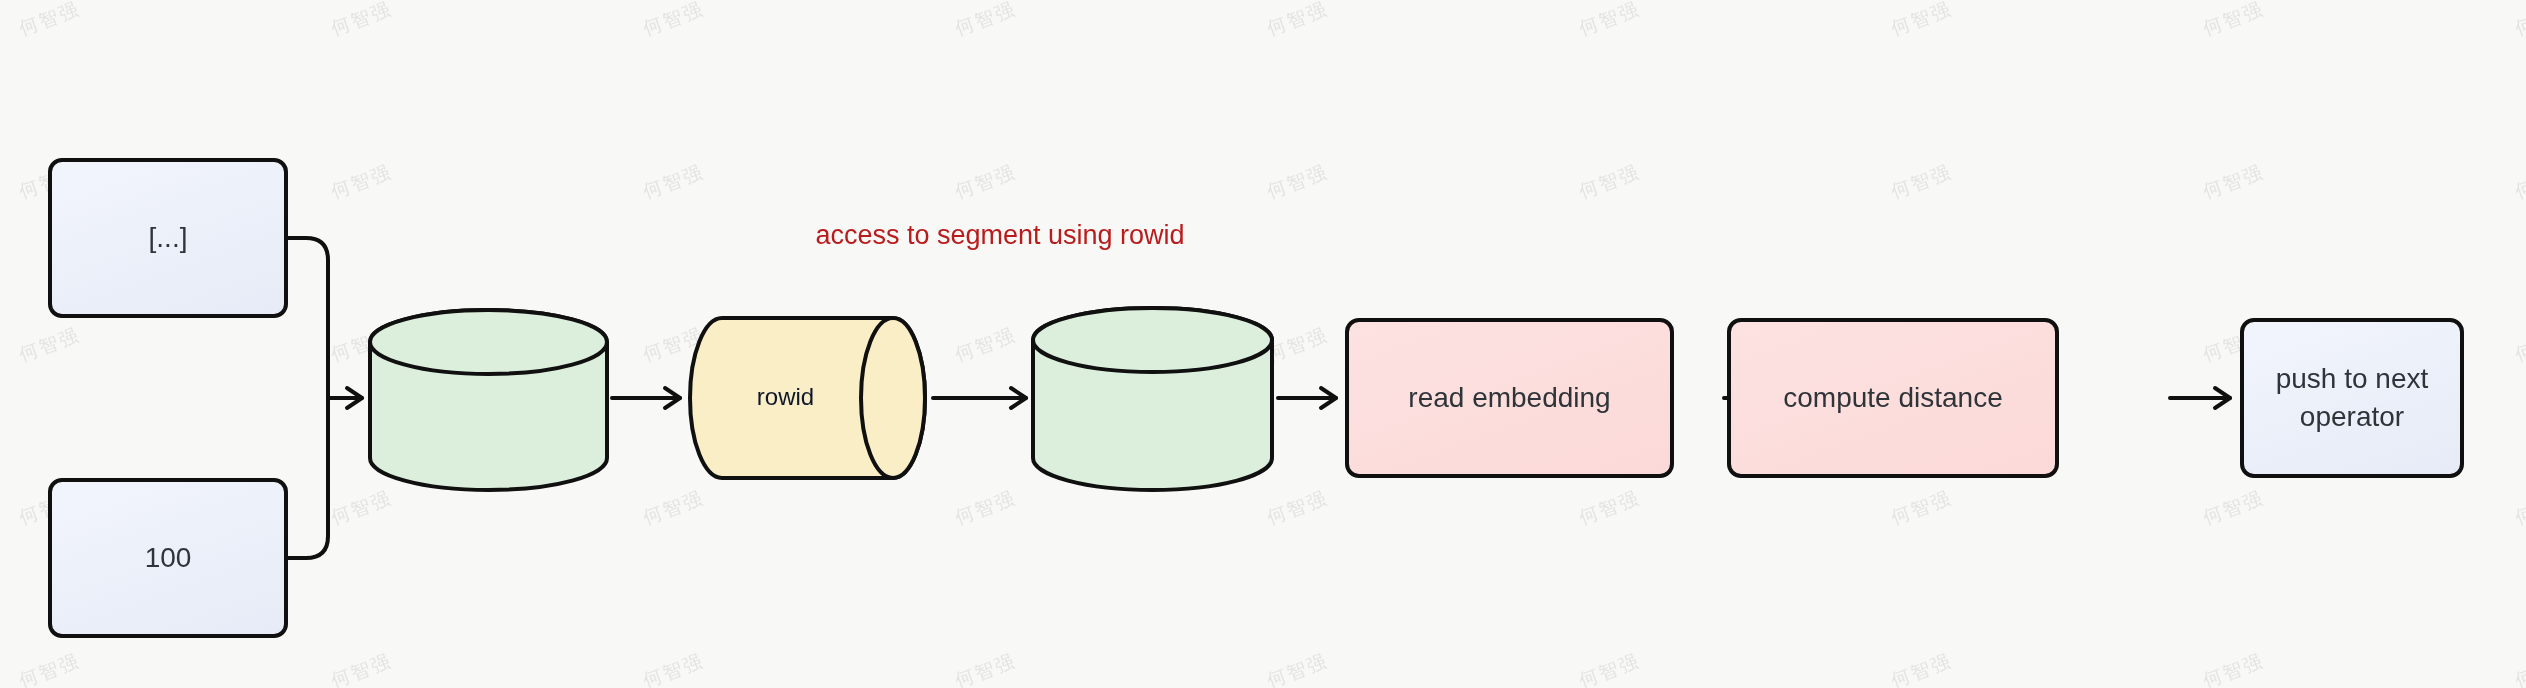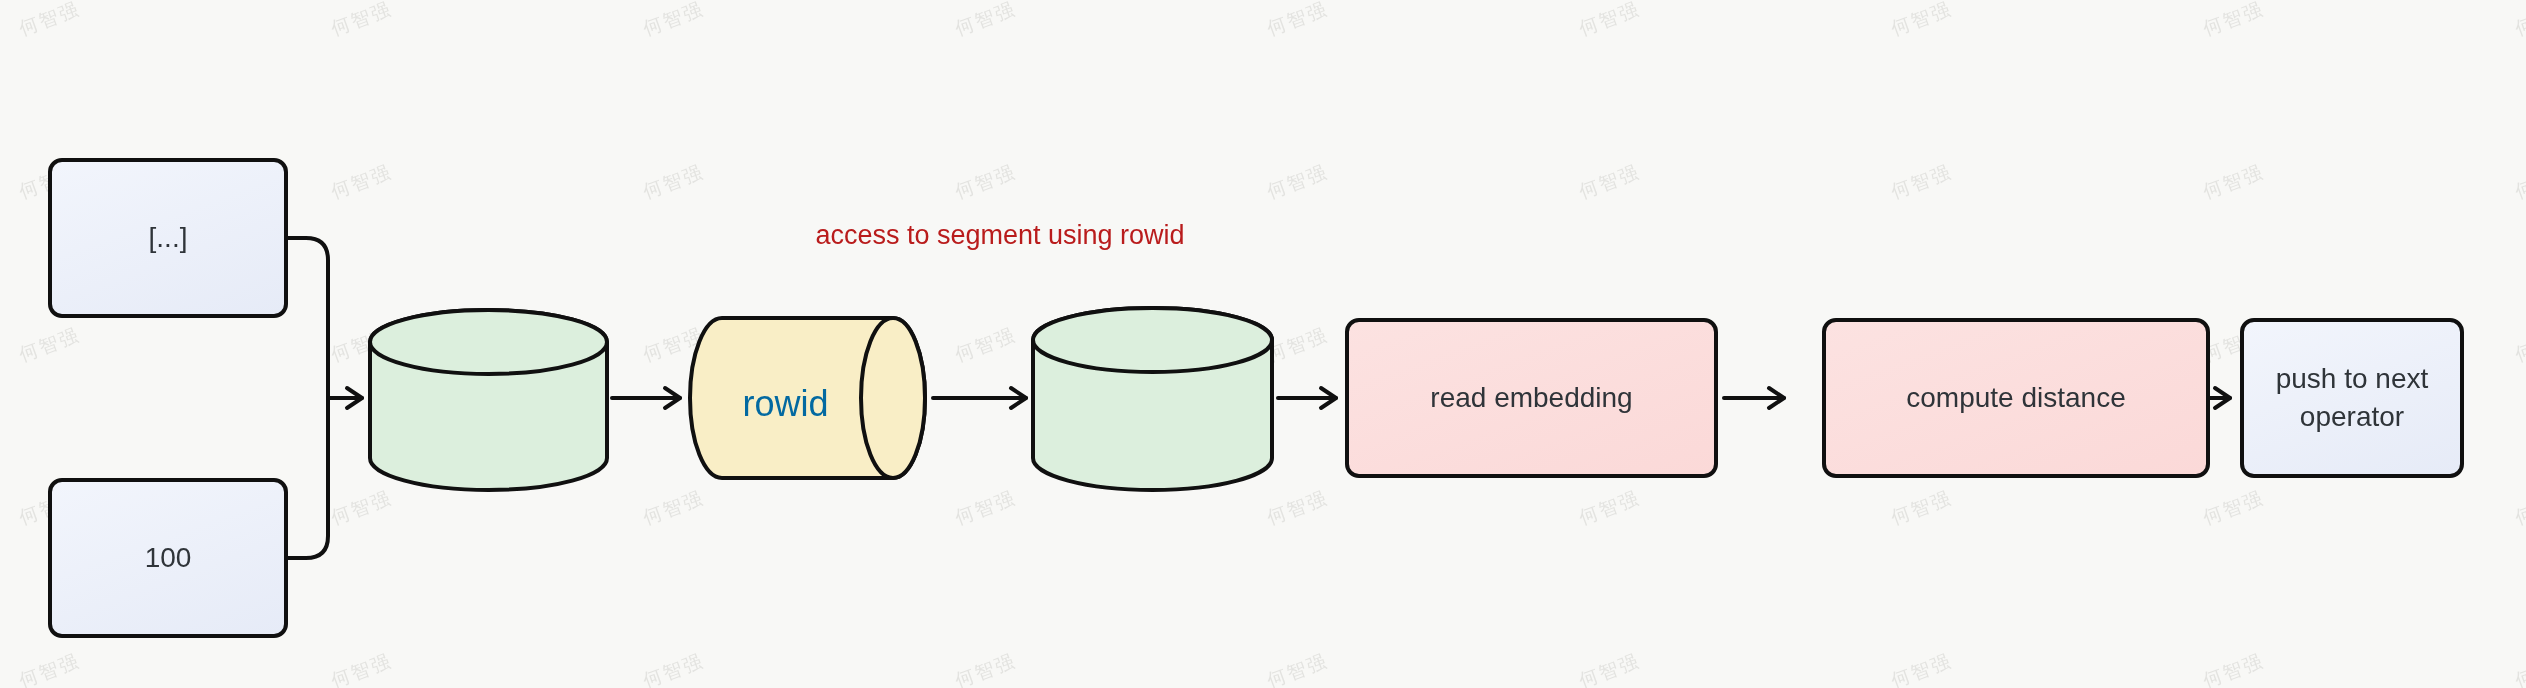--- a/index.html
+++ b/index.html
@@ -46,22 +46,22 @@
     text-align:center;
     font-size:28px;
     line-height:1.35;
     padding:0 14px;
   }
   .lavender{background:linear-gradient(160deg,#f2f5fc 0%,#e6ebf7 100%);}
   .pink{background:linear-gradient(160deg,#fce2e1 0%,#fbd9d8 100%);}
   .cyl-label{
     position:absolute;
     text-align:center;
-    font-size:36px;
-    color:#0369a1;
+    font-size:24px;
+    color:#0f172a;
   }
 </style>
 </head>
 <body>
 
 <div class="canvas">
 
   <div class="wm-layer">
       <span class="wm" style="left: 18px; top: 6px;">何智强</span>
       <span class="wm" style="left: 330px; top: 6px;">何智强</span>
@@ -147,23 +147,23 @@
 
   <div class="node lavender" style="left:48px;top:158px;width:240px;height:160px;">
     <span>[...]</span>
   </div>
   <div class="node lavender" style="left:48px;top:478px;width:240px;height:160px;">
     <span>100</span>
   </div>
 
   <div class="cyl-label" style="left:678px;top:383px;width:215px;">rowid</div>
 
-  <div class="node pink" style="left:1345px;top:318px;width:373px;height:160px;">
+  <div class="node pink" style="left:1345px;top:318px;width:329px;height:160px;">
     <span>read embedding</span>
   </div>
-  <div class="node pink" style="left:1822px;top:318px;width:388px;height:160px;">
+  <div class="node pink" style="left:1727px;top:318px;width:332px;height:160px;">
     <span>compute distance</span>
   </div>
   <div class="node lavender" style="left:2240px;top:318px;width:224px;height:160px;">
     <span>push to next operator</span>
   </div>
 
 </div>
 
 </body></html>

